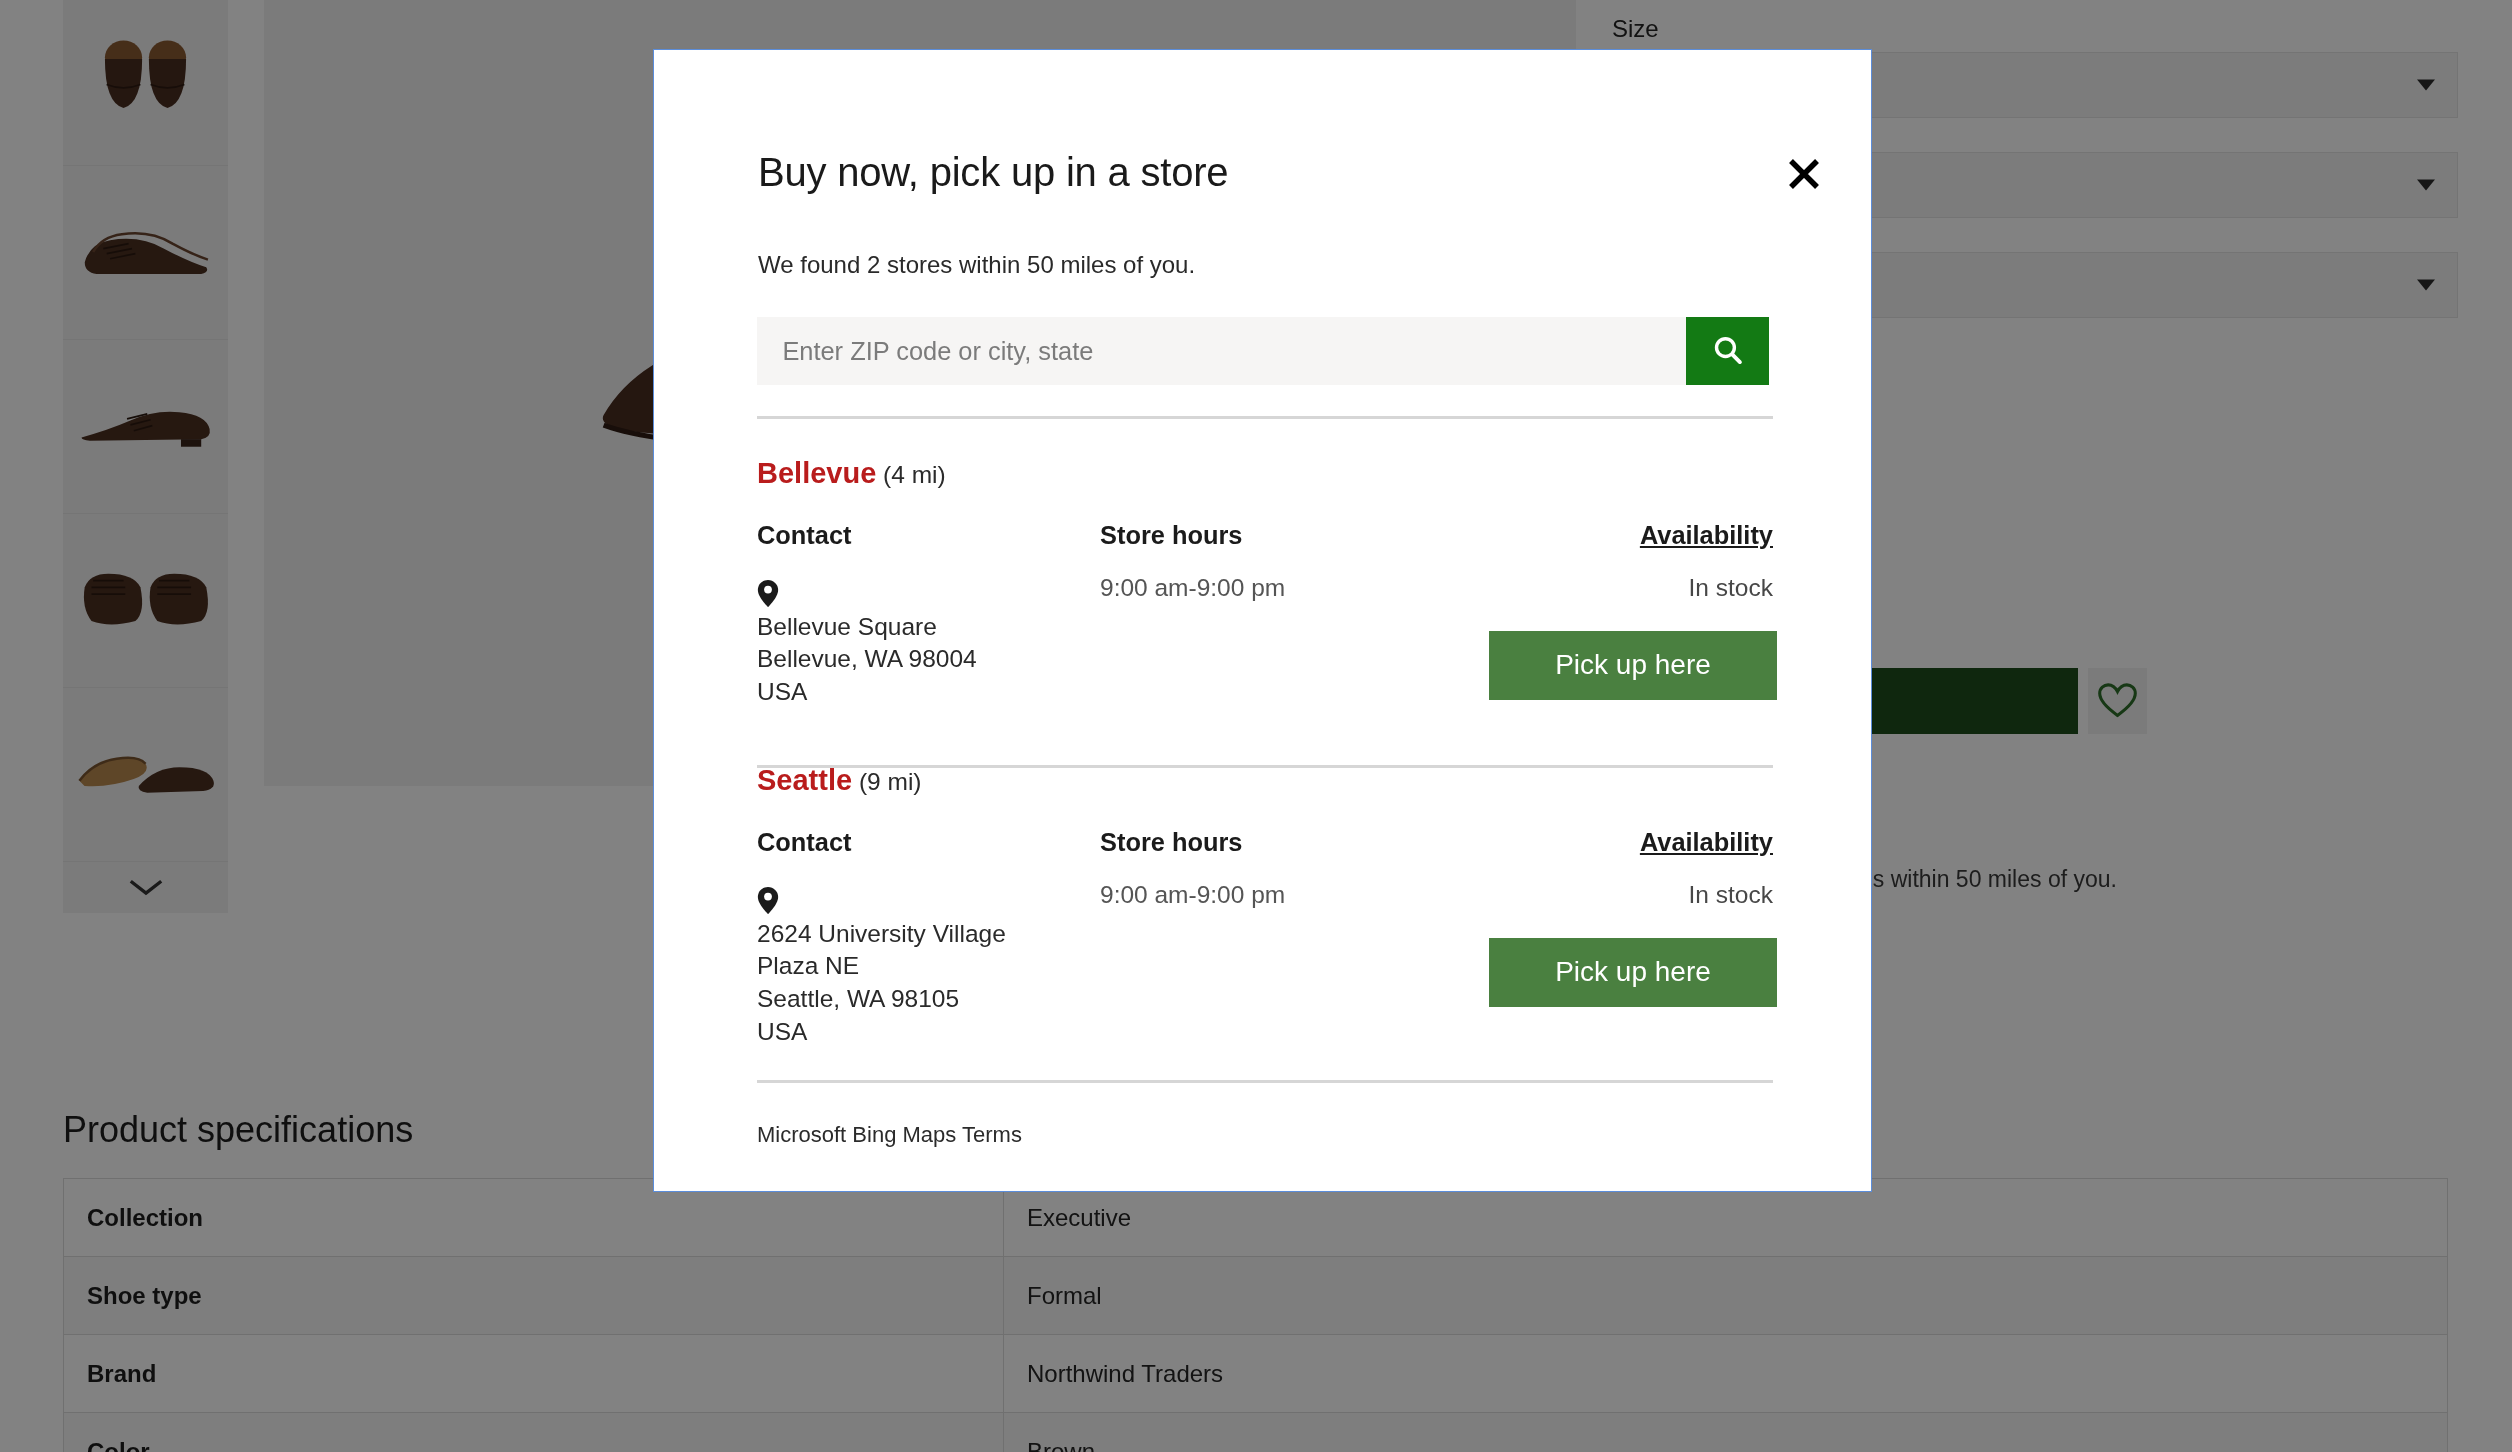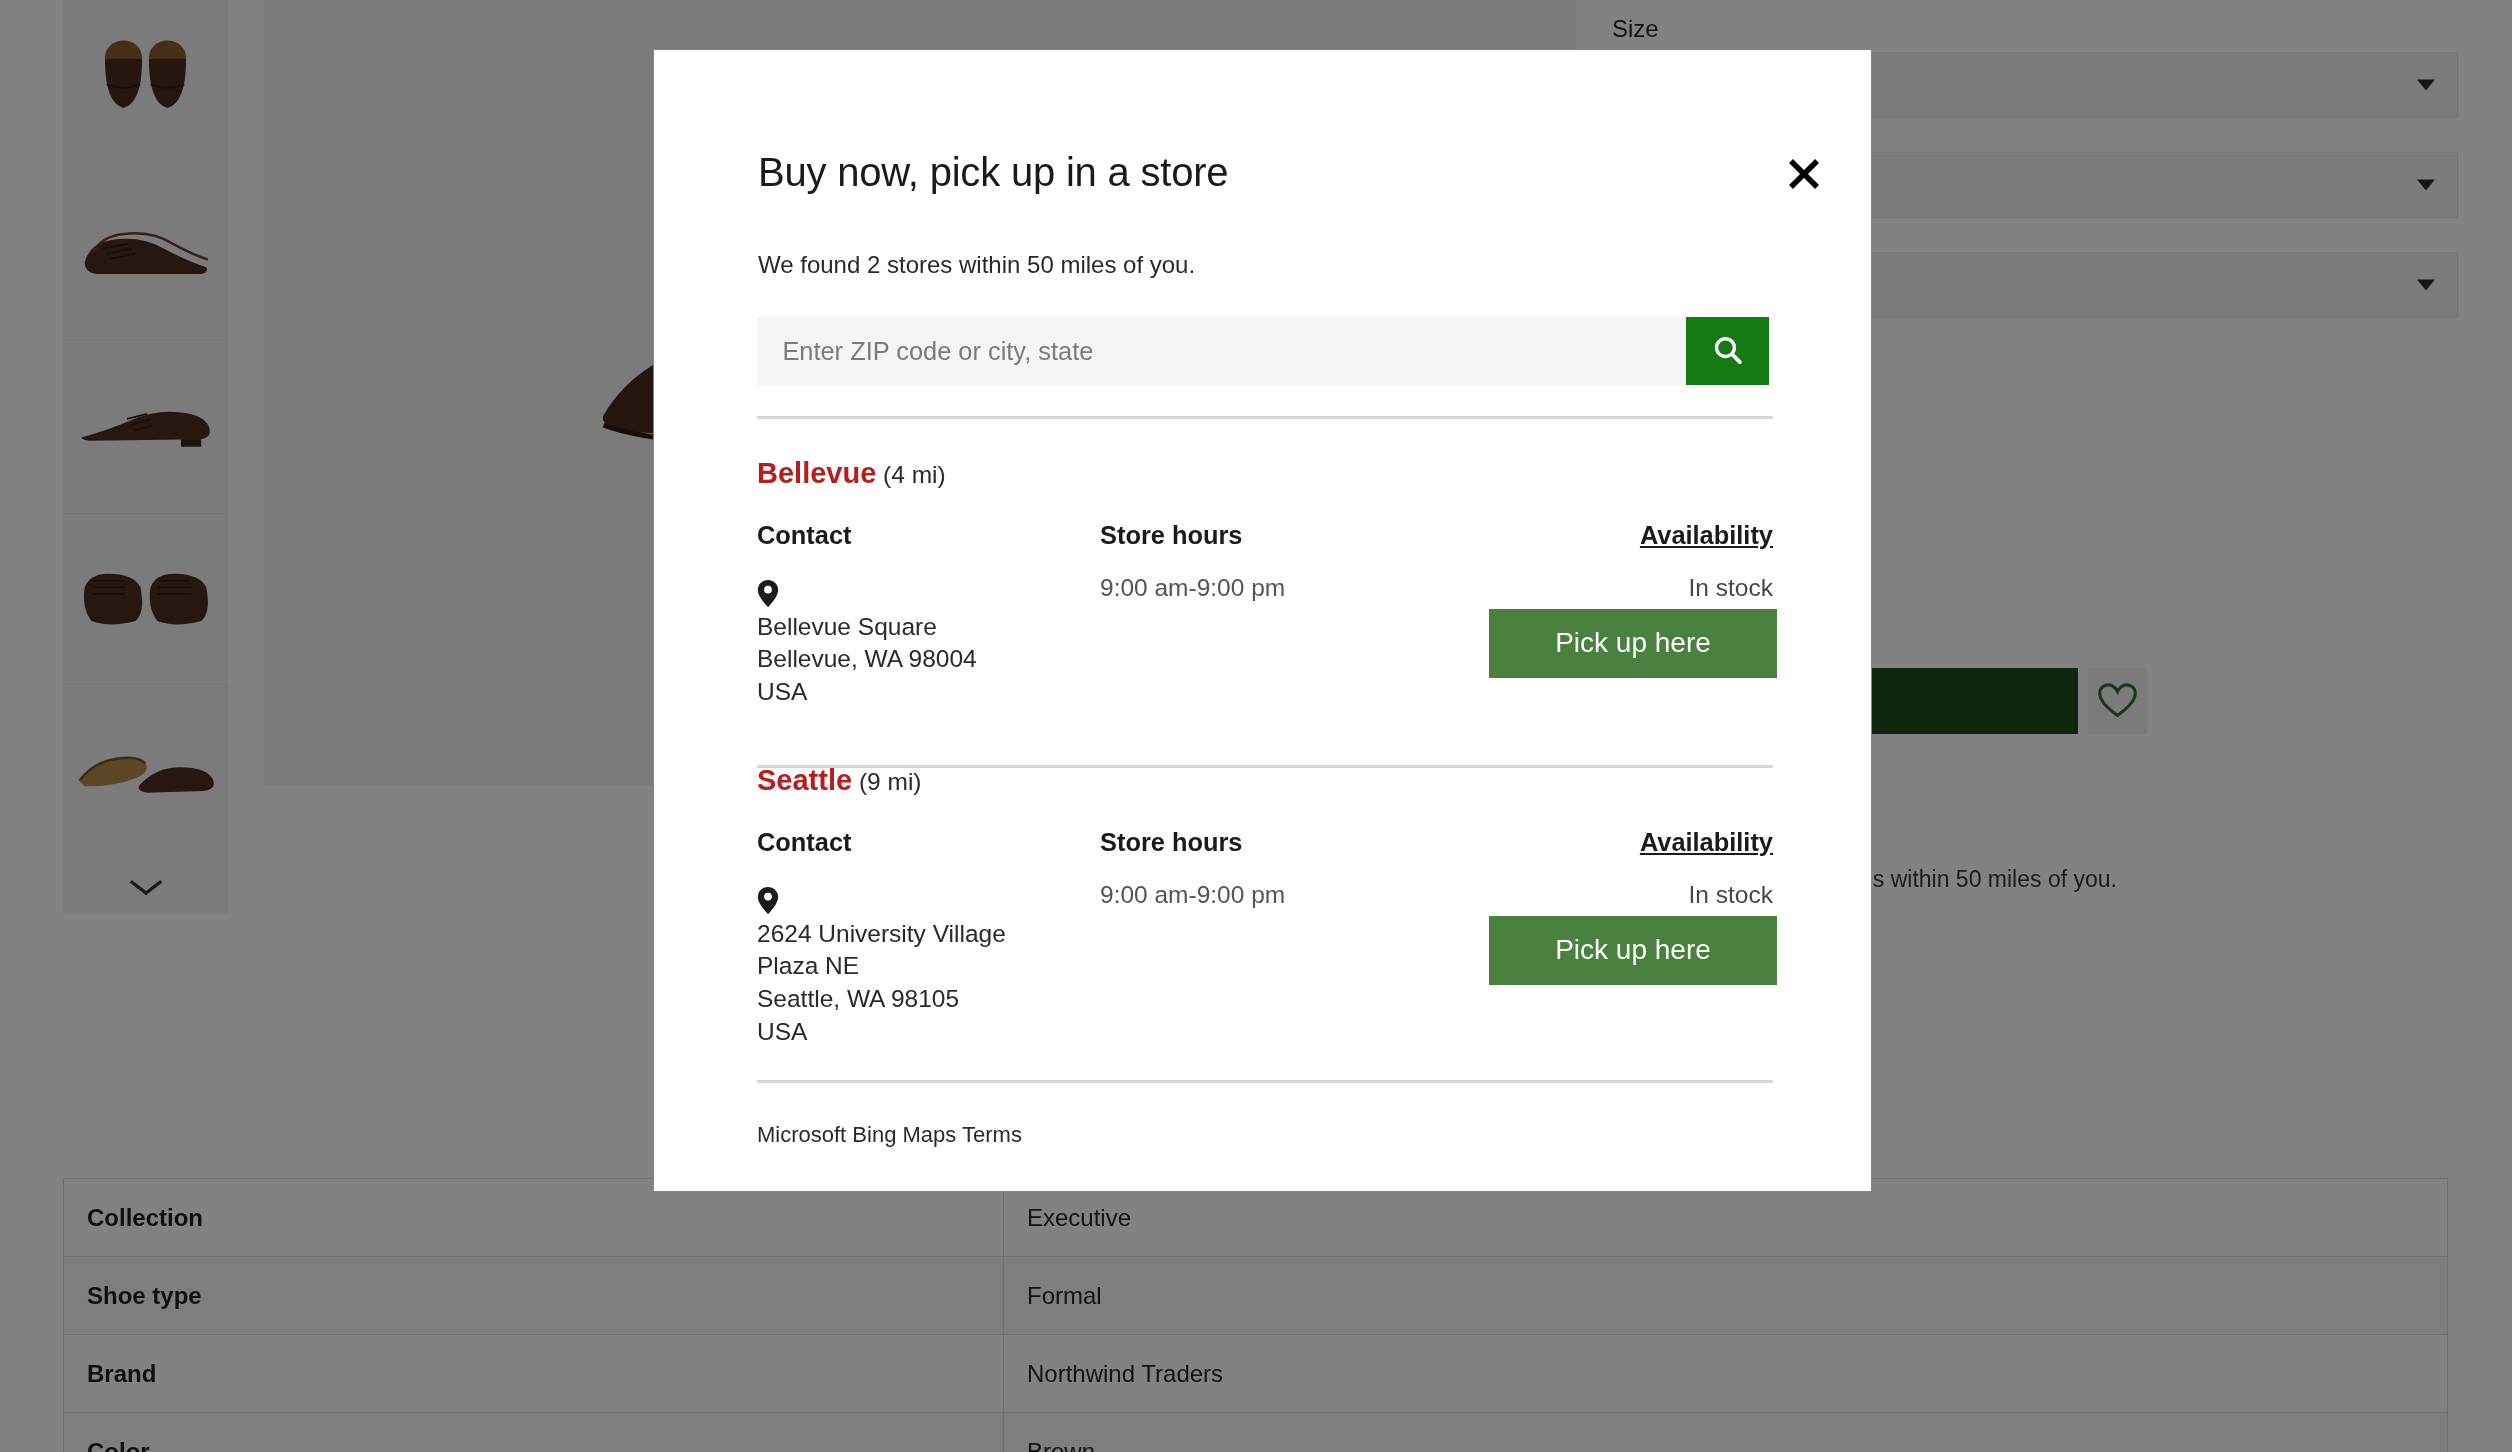--- a/index.html
+++ b/index.html
@@ -235,21 +235,21 @@
   .addr {
     font-size: 24.5px; color: #2a2a2a; line-height: 1.34;
   }
   .hours {
     margin-top: 24px;
     font-size: 24.5px; color: #555555;
   }
   .avail-body { margin-top: 24px; text-align: right; }
   .instock { font-size: 24.5px; color: #474747; }
   .pickup-btn {
-    margin-top: 7px;
+    margin-top: 29px;
     display: inline-block;
     width: 288px; height: 69px;
     background: #4a8040;
     color: #ffffff;
     font-size: 28px;
     border: none;
     cursor: pointer;
     font-family: "Liberation Sans", sans-serif;
   }
 
@@ -343,20 +343,21 @@
         <svg width="39" height="36" viewBox="0 0 46 42">
           <path d="M23 38 C6 26 2 17 2 12 C2 6 7 2 12 2 C17 2 21 6 23 10 C25 6 29 2 34 2 C39 2 44 6 44 12 C44 17 40 26 23 38 Z" fill="none" stroke="#2d6e2a" stroke-width="3.6"></path>
         </svg>
       </div>
     </div>
 
     <div class="find-store-h">Find in a store</div>
     <div class="find-store-p">Check availability at stores within 50 miles of you.</div>
     <div class="check-btn"></div>
 
+    <div class="spec-title">Product specifications</div>
     <table class="spec-table">
       <tbody>
         <tr>
           <td class="k">Collection</td>
           <td class="v">Executive</td>
         </tr>
         <tr>
           <td class="k">Shoe type</td>
           <td class="v">Formal</td>
         </tr>

